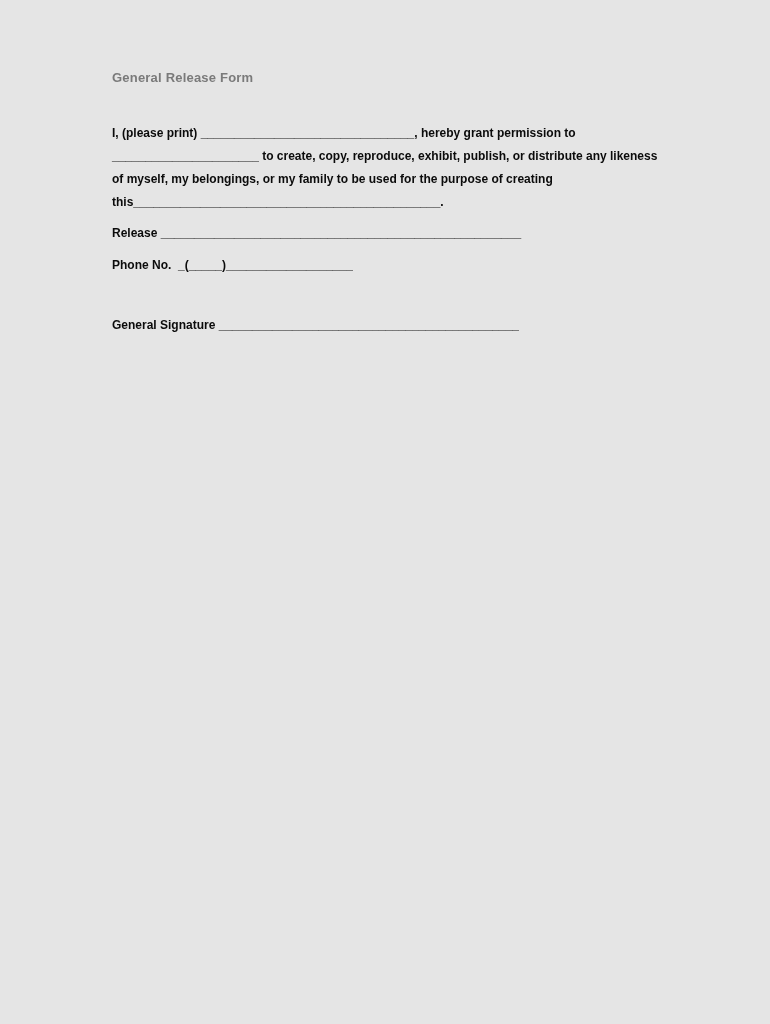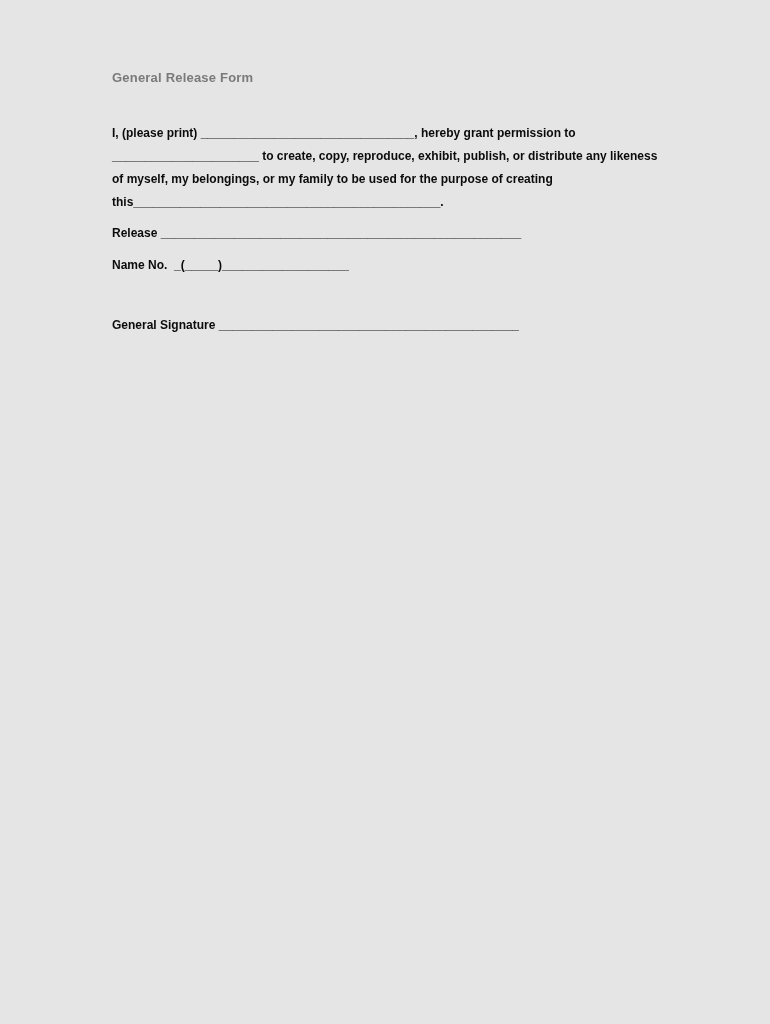--- a/index.html
+++ b/index.html
@@ -49,18 +49,18 @@
     <div class="title">General Release Form</div>
 
     <p class="para"><span>I, (please print) </span><span class="blank">________________________________</span><span>, hereby grant permission to </span><span class="blank">______________________</span><span> to create, copy, reproduce, exhibit, publish, or distribute any likeness of myself, my belongings, or my family to be used for the purpose of creating this</span><span class="blank">______________________________________________</span><span>.</span></p>
 
 
 
 
 
     <p class="row address-row"><span>Release </span><span class="blank">______________________________________________________</span></p>
 
-    <p class="row phone-row"><span>Name No.  </span><span class="blank">_(_____)___________________</span></p>
+    <p class="row phone-row"><span>Phone No.  </span><span class="blank">_(_____)___________________</span></p>
 
     <p class="row witness-row"><span>General Signature </span><span class="blank">_____________________________________________</span></p>
 
   </div>
 </div>
 
 </body></html>

